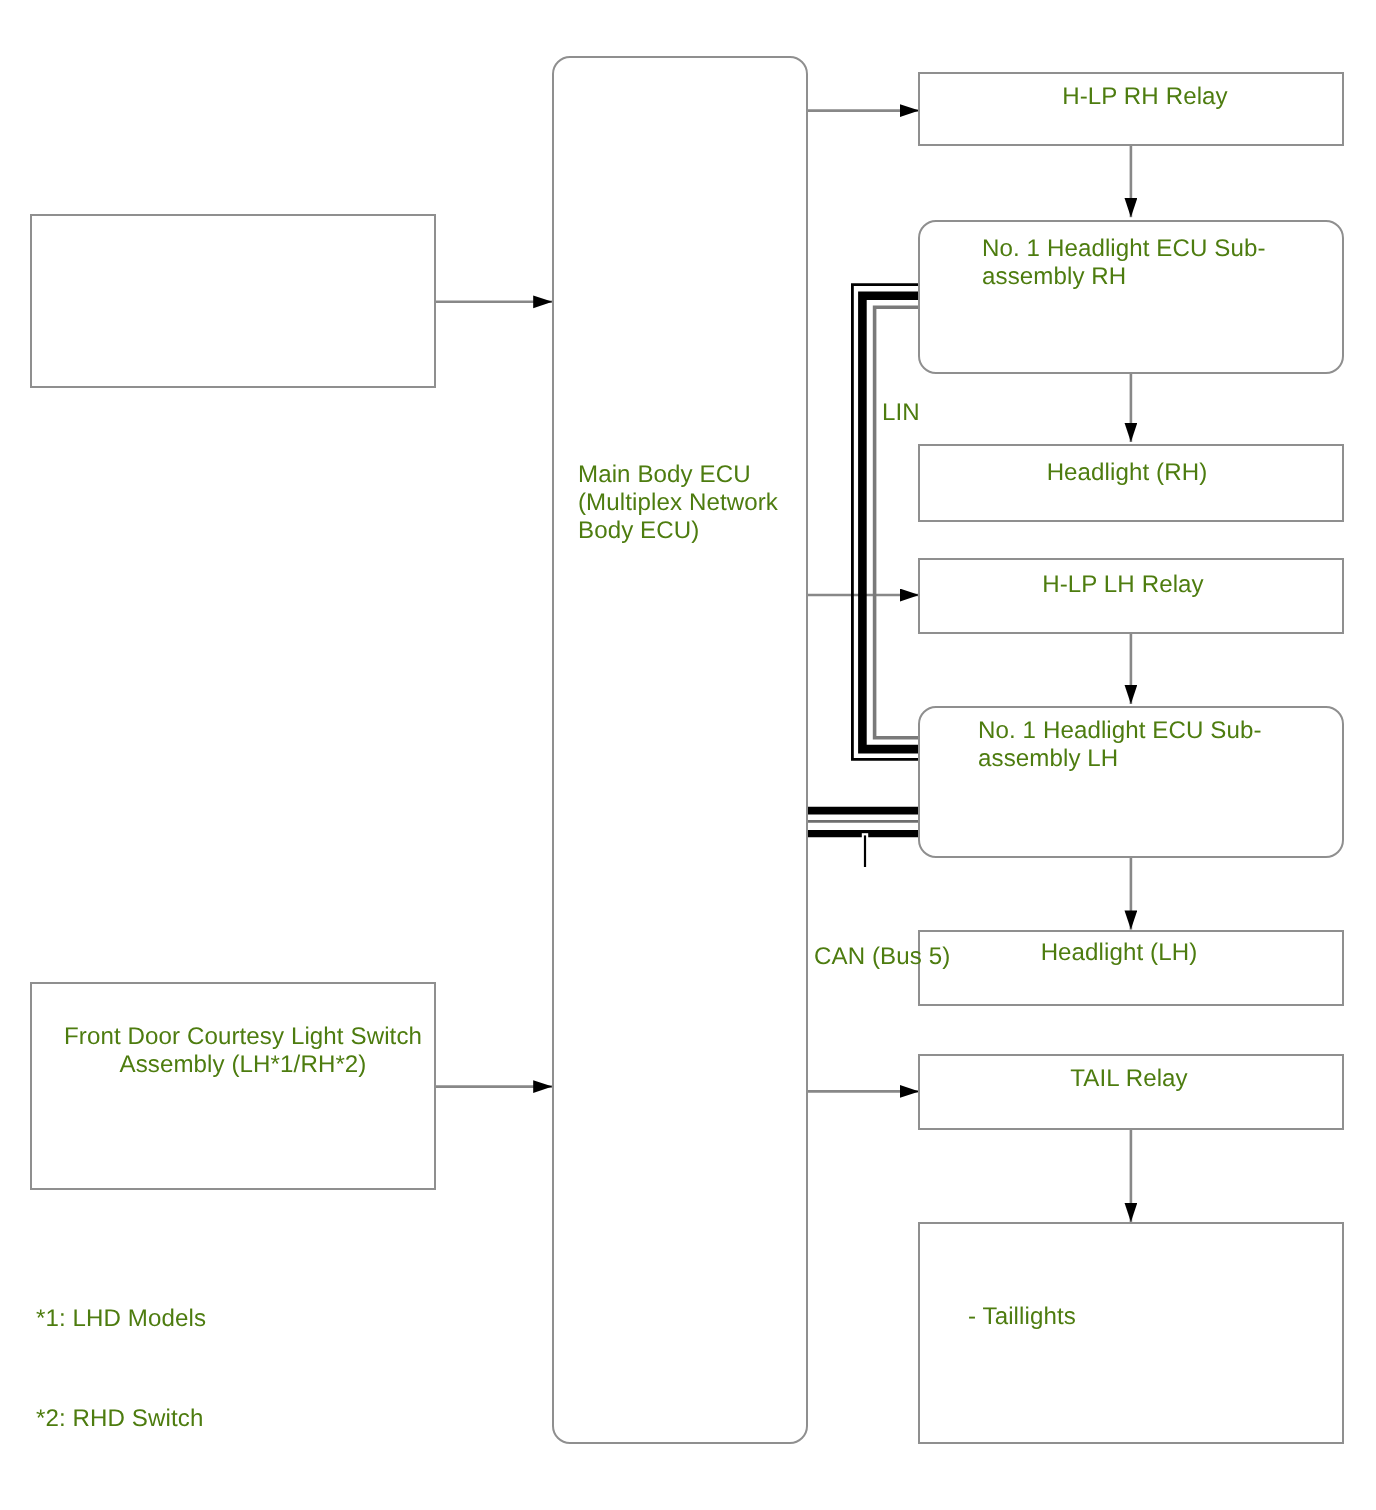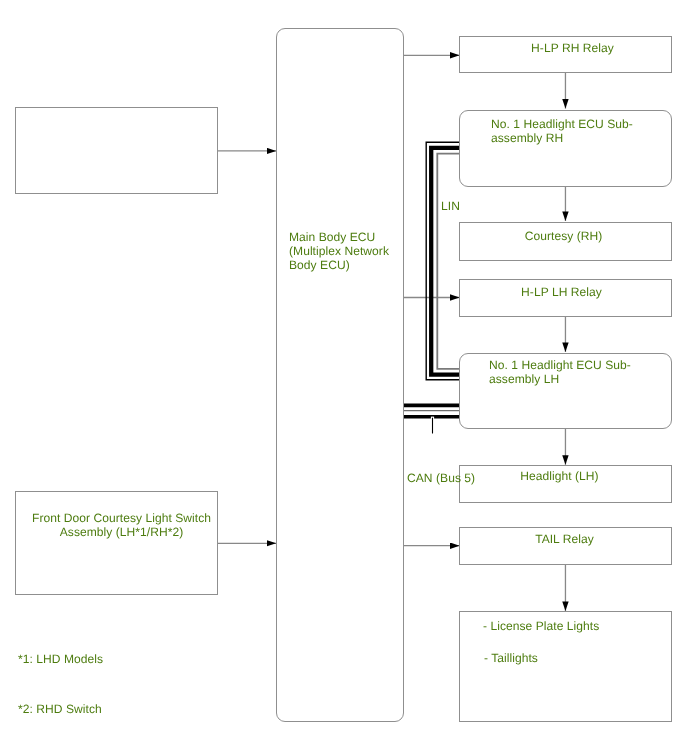--- a/index.html
+++ b/index.html
@@ -78,37 +78,36 @@
 Body ECU)</div>
 
   <div class="box" style="left:459px;top:35.6px;width:213px;height:37.3px;"></div>
   <div class="lbl ctr" style="left:466px;top:42px;width:213px;">H-LP RH Relay</div>
 
   <div class="box rounded" style="left:459px;top:109.6px;width:213px;height:77px;"></div>
   <div class="lbl" style="left:491px;top:118px;width:180px;">No. 1 Headlight ECU Sub-
 assembly RH</div>
 
   <div class="box" style="left:459px;top:222px;width:213px;height:38.6px;"></div>
-  <div class="lbl ctr" style="left:457px;top:230px;width:213px;">Courtesy (RH)</div>
+  <div class="lbl ctr" style="left:457px;top:230px;width:213px;">Headlight (RH)</div>
 
   <div class="box" style="left:459px;top:278.5px;width:213px;height:38.3px;"></div>
   <div class="lbl ctr" style="left:455px;top:286px;width:213px;">H-LP LH Relay</div>
 
   <div class="box rounded" style="left:459px;top:352.5px;width:213px;height:76.6px;"></div>
   <div class="lbl" style="left:489px;top:359px;width:180px;">No. 1 Headlight ECU Sub-
 assembly LH</div>
 
   <div class="box" style="left:459px;top:464.5px;width:213px;height:38.6px;"></div>
   <div class="lbl ctr" style="left:453px;top:470px;width:213px;">Headlight (LH)</div>
 
   <div class="box" style="left:459px;top:526.6px;width:213px;height:38.3px;"></div>
   <div class="lbl ctr" style="left:458px;top:533px;width:213px;">TAIL Relay</div>
 
   <div class="box" style="left:459px;top:610.8px;width:213px;height:110.8px;"></div>
-  <div class="lbl" style="left:483px;top:620px;width:190px;">- License Plate Lights</div>
   <div class="lbl" style="left:484px;top:652px;width:190px;">- Taillights</div>
 
   <div class="lbl" style="left:441px;top:190px;margin-top:10px;">LIN</div>
   <div class="lbl" style="left:407px;top:436px;margin-top:36px;">CAN (Bus 5)</div>
 
   <div class="lbl" style="left:18px;top:653px;">*1: LHD Models</div>
   <div class="lbl" style="left:18px;top:703px;">*2: RHD Switch</div>
 
 </div>
 

